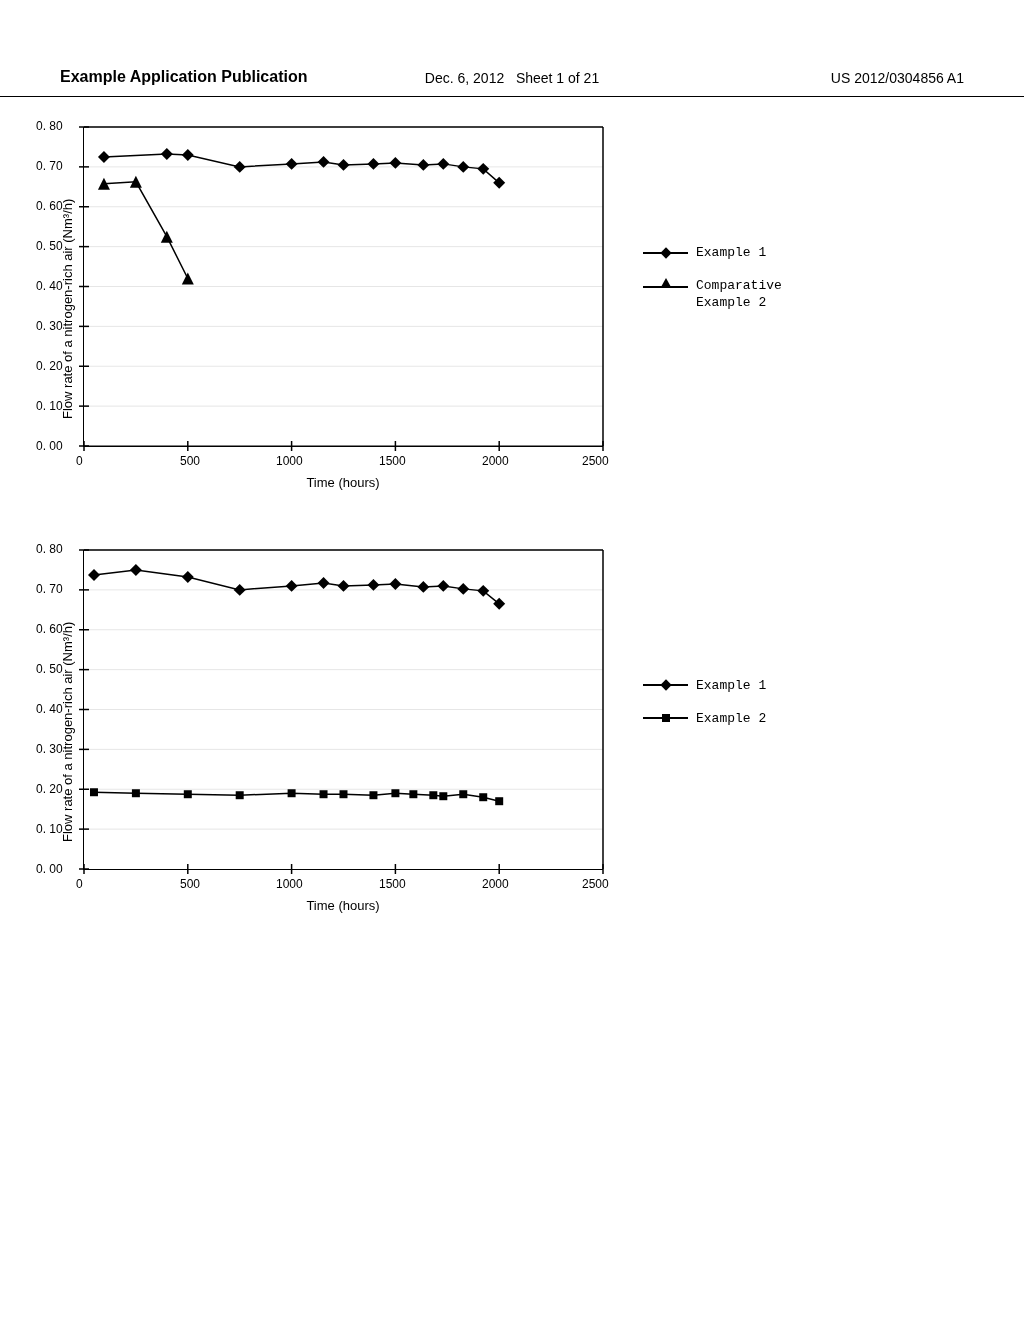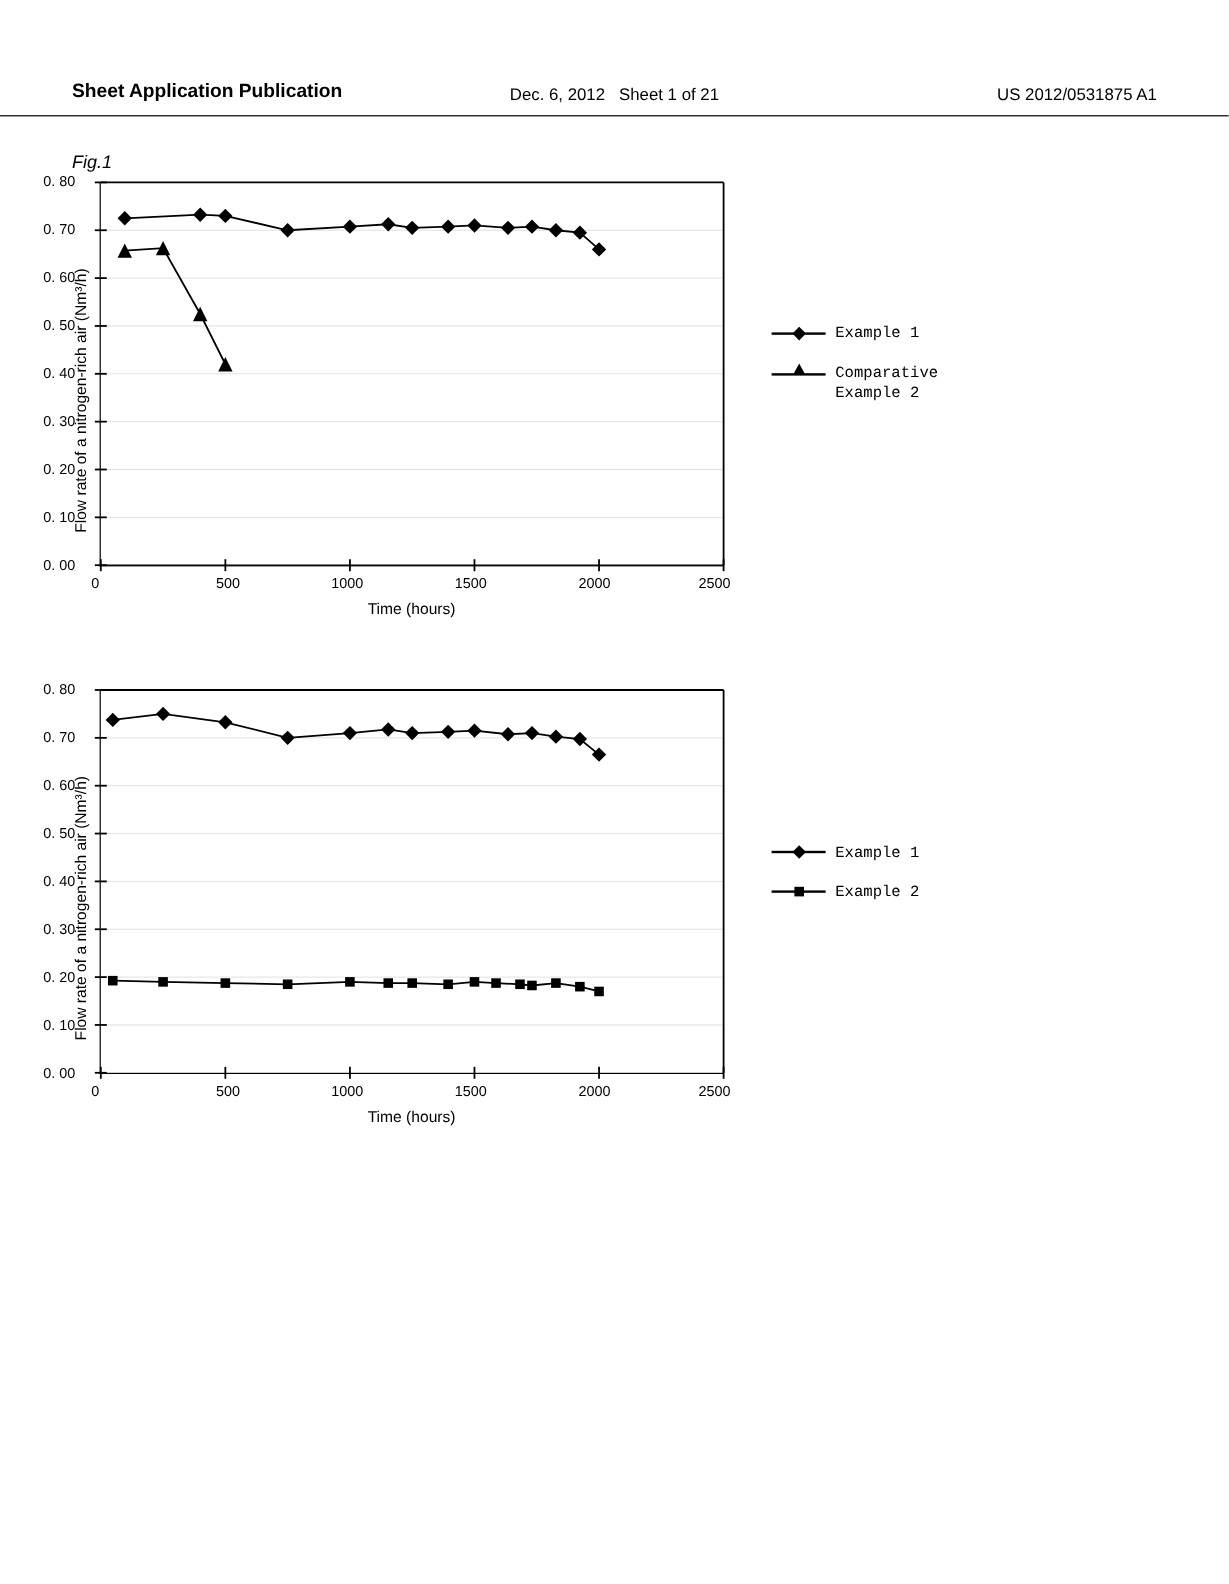--- a/index.html
+++ b/index.html
@@ -110,30 +110,29 @@
     .section-gap {
       height: 30px;
     }
   </style>
 </head>
 <body>
 
 <div class="page">
 
   <div class="header">
-    <div class="header-left">Sheet Application Publication</div>
+    <div class="header-left">Example Application Publication</div>
     <div class="header-center">
       <span>Dec. 6, 2012</span>&nbsp;&nbsp;
       <span>Sheet 1 of 21</span>
     </div>
-    <div class="header-right">US 2012/0531875 A1</div>
+    <div class="header-right">US 2012/0304856 A1</div>
   </div>
 
   <div class="chart-section">
-    <div class="fig-label">Fig.1</div>
     <div class="chart-container">
       <div style="display:flex; align-items:center;">
         <div class="y-axis-label">
           Flow rate of a nitrogen-rich air (Nm³/h)
         </div>
         <div>
           <div class="chart-wrapper">
             <div class="chart-area">
 
               <svg class="chart-svg" viewBox="0 0 520 320" preserveAspectRatio="none">

